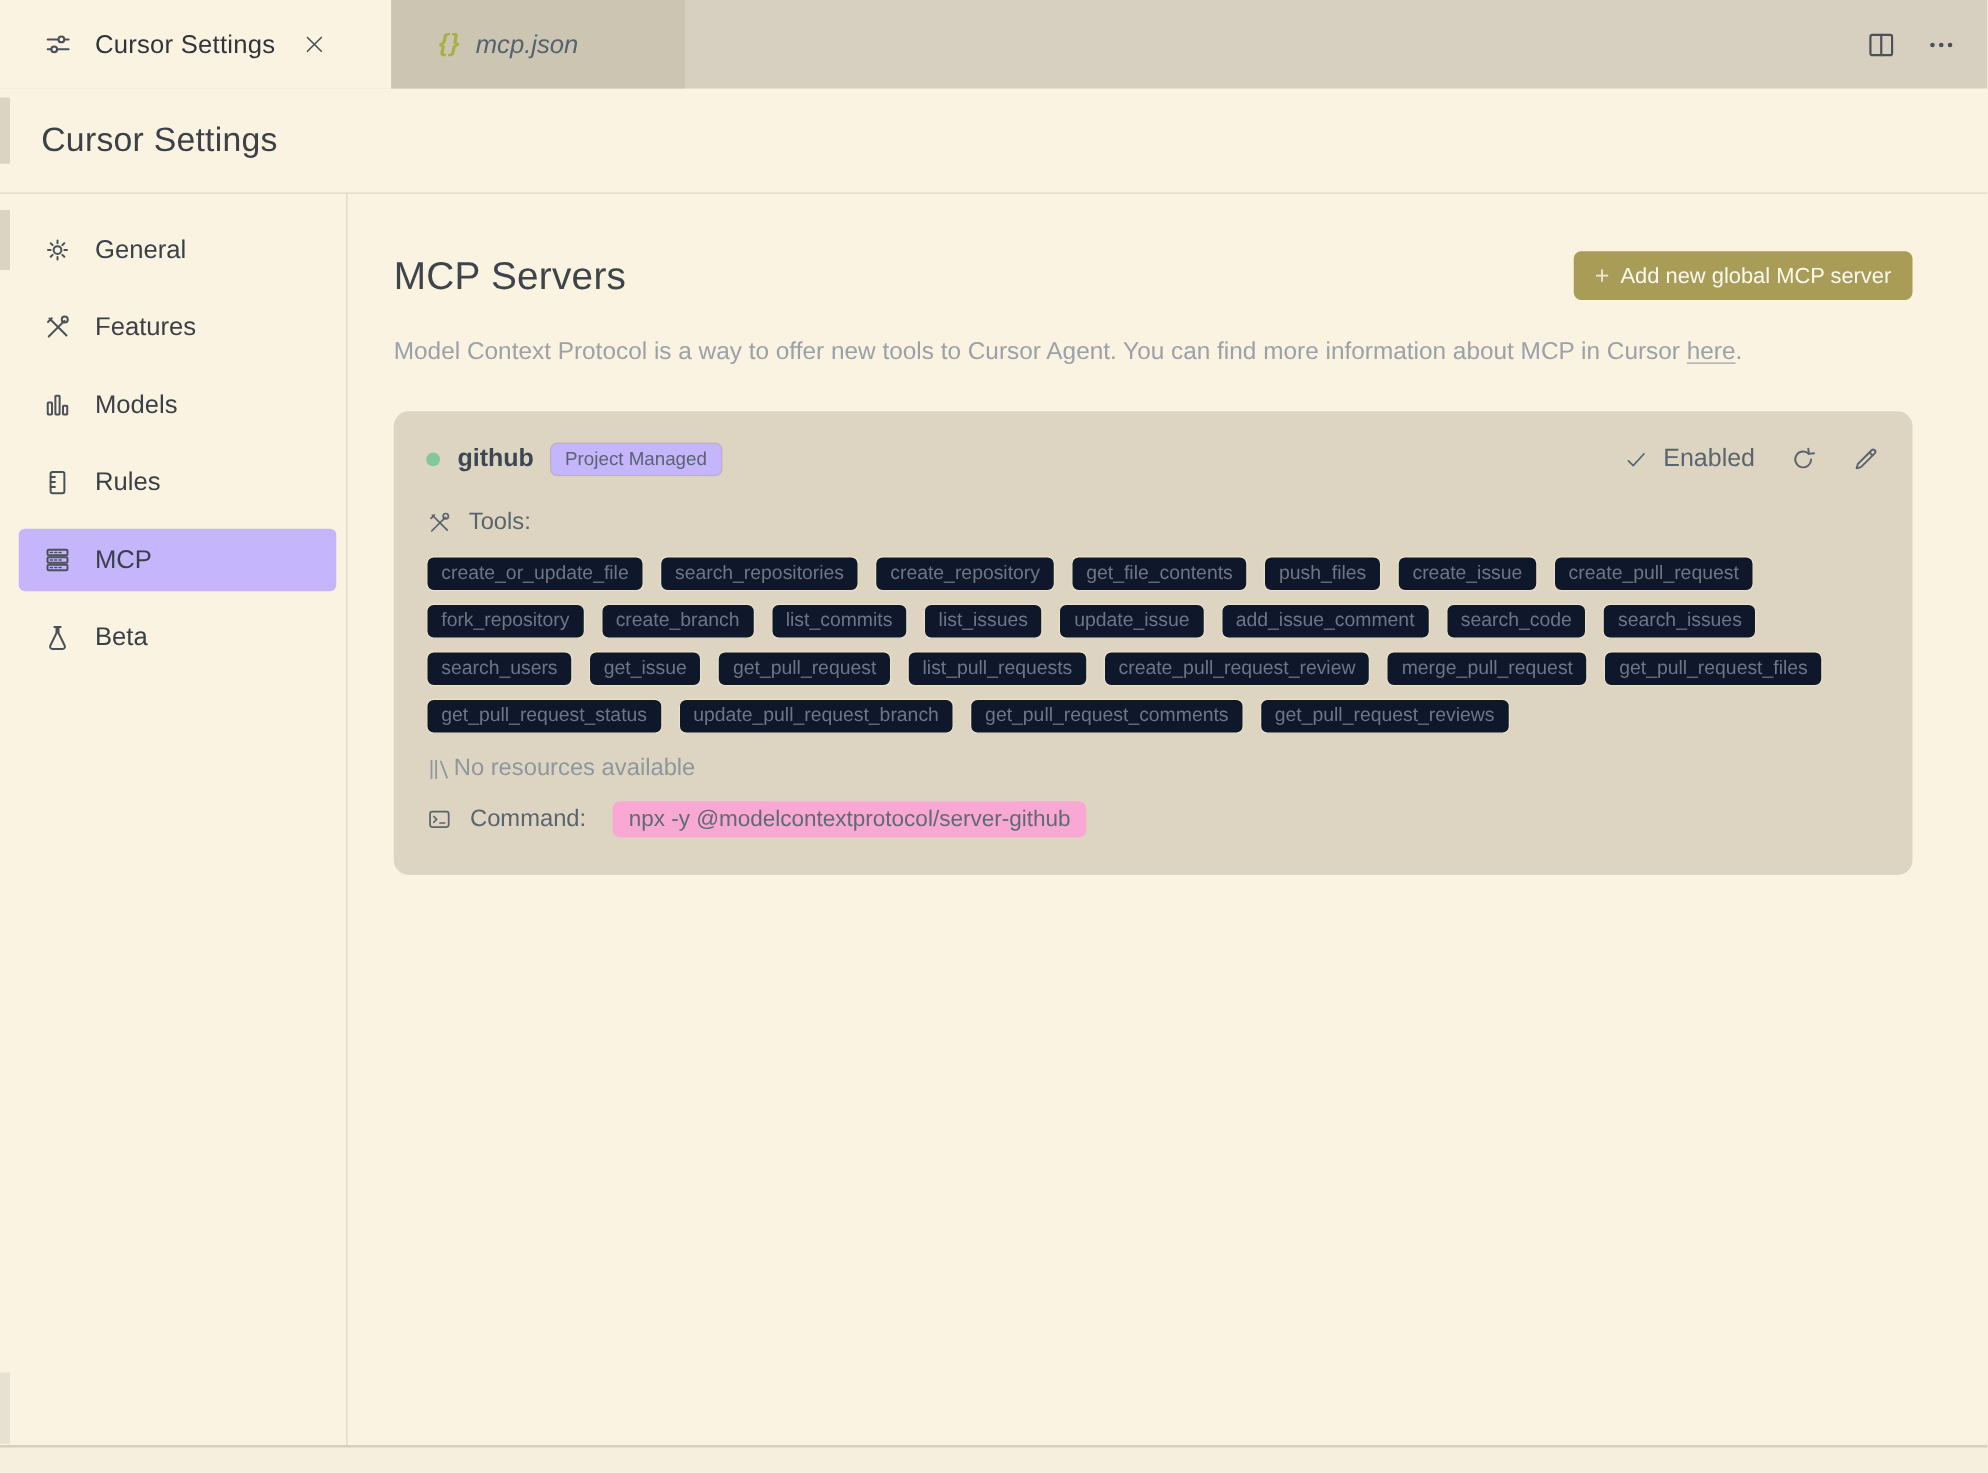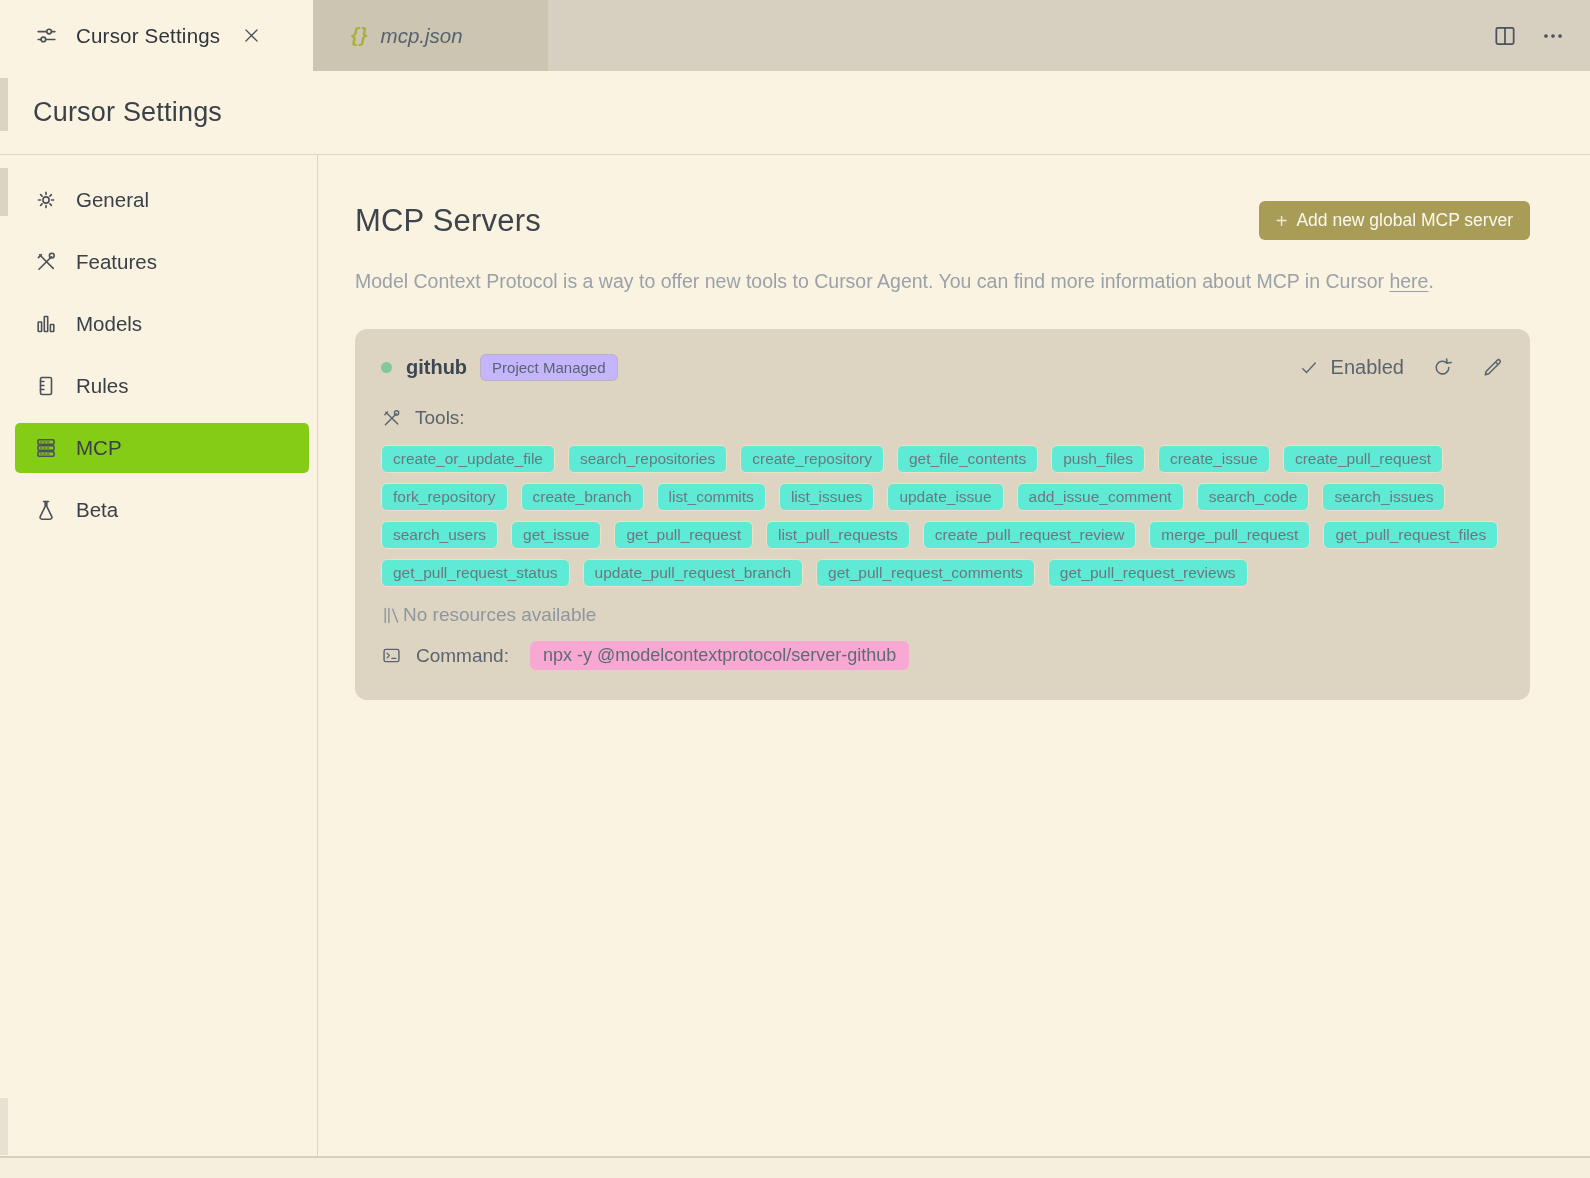--- a/index.html
+++ b/index.html
@@ -23,23 +23,23 @@
   .tabbar-spacer { flex: 1; }
   .tabbar-actions { display: flex; align-items: center; gap: 22px; padding-right: 24px; }
   .tabbar-actions .act { cursor: pointer; display: flex; align-items: center; }
 
   
   .title-bar { height: 84px; background: #faf3e1; display: flex; align-items: center; padding-left: 33px; border-bottom: 1px solid #ddd7c7; flex: none; }
   .page-title { font-size: 27px; color: #3b4147; font-weight: 500; letter-spacing: .2px; }
 
   
   .body { flex: 1; display: flex; min-height: 0; }
-  .sidebar { width: 318px; flex: none; border-right: 1px solid #dcd6c6; padding-top: 20px; }
+  .sidebar { width: 278px; flex: none; border-right: 1px solid #dcd6c6; padding-top: 20px; }
   .side-item { height: 50px; margin: 0 8px 12px 15px; border-radius: 5px; display: flex; align-items: center; padding-left: 18px; cursor: pointer; }
-  .side-item.active { background: #84cc16; }
+  .side-item.active { background: #c4b5fd; }
   .side-item .s-icon { width: 26px; display: flex; justify-content: center; }
   .side-item .s-label { margin-left: 17px; font-size: 20.5px; color: #3a4047; }
 
   
   .content { flex: 1; padding: 46px 60px 0 37px; min-width: 0; }
   .content-header { display: flex; align-items: center; justify-content: space-between; }
   h1.heading { margin: 0; font-size: 31px; color: #3e444b; font-weight: 500; letter-spacing: .2px; }
   .add-btn { background: #a99c57; color: #fbf9ef; border: none; border-radius: 6px; padding: 9px 17px; font-size: 17.5px; font-family: inherit; display: flex; align-items: center; gap: 9px; cursor: pointer; }
   .add-btn .plus { font-size: 20px; color: #ece7d2; font-weight: 400; line-height: 1; }
   .description { margin-top: 24px; max-width: 1170px; font-size: 19.5px; line-height: 1.8; color: #9aa1a9; }
@@ -50,21 +50,21 @@
   .card-header { display: flex; align-items: center; }
   .dot { width: 11px; height: 11px; border-radius: 50%; background: #83c89c; flex: none; }
   .server-name { margin-left: 14px; font-size: 20px; font-weight: 600; color: #3d4752; }
   .badge { margin-left: 13px; background: #c4b5fd; border: 1px solid rgba(176,162,96,.35); border-radius: 6px; padding: 4px 11px; font-size: 15px; font-weight: 500; color: #5a646e; }
   .header-spacer { flex: 1; }
   .enabled-toggle { display: flex; align-items: center; gap: 12px; color: #5a646e; font-size: 20px; cursor: pointer; }
   .hdr-icon { margin-left: 27px; cursor: pointer; display: flex; align-items: center; }
 
   .tools-row { margin-top: 26px; display: flex; align-items: center; gap: 13px; color: #5a646e; font-size: 19px; }
   .tags { margin-top: 16px; display: flex; flex-wrap: wrap; gap: 10px 13px; max-width: 1125px; }
-  .tag { background: #5eead4; border: 1px solid #eae2c5; border-radius: 6px; padding: 4px 11px; font-size: 15.5px; color: #6d7784; white-space: nowrap; }
+  .tag { background: #0f172a; border: 1px solid #eae2c5; border-radius: 6px; padding: 4px 11px; font-size: 15.5px; color: #6d7784; white-space: nowrap; }
 
   .resources-row { margin-top: 17px; display: flex; align-items: center; gap: 1px; color: #8e969e; font-size: 19px; }
   .command-row { margin-top: 15px; display: flex; align-items: center; gap: 14px; color: #5a646e; font-size: 19px; }
   .command-pill { background: #f9a8d4; border-radius: 6px; padding: 4px 13px; font-size: 18px; color: #5f6a77; margin-left: 7px; }
 
   
   .bottom-strip { height: 22px; flex: none; border-top: 2px solid #d5cfbf; background: #f6efdd; }
 
   
   .gutter-seg { position: absolute; left: 0; width: 8px; background: #dbd4c3; z-index: 5; }

